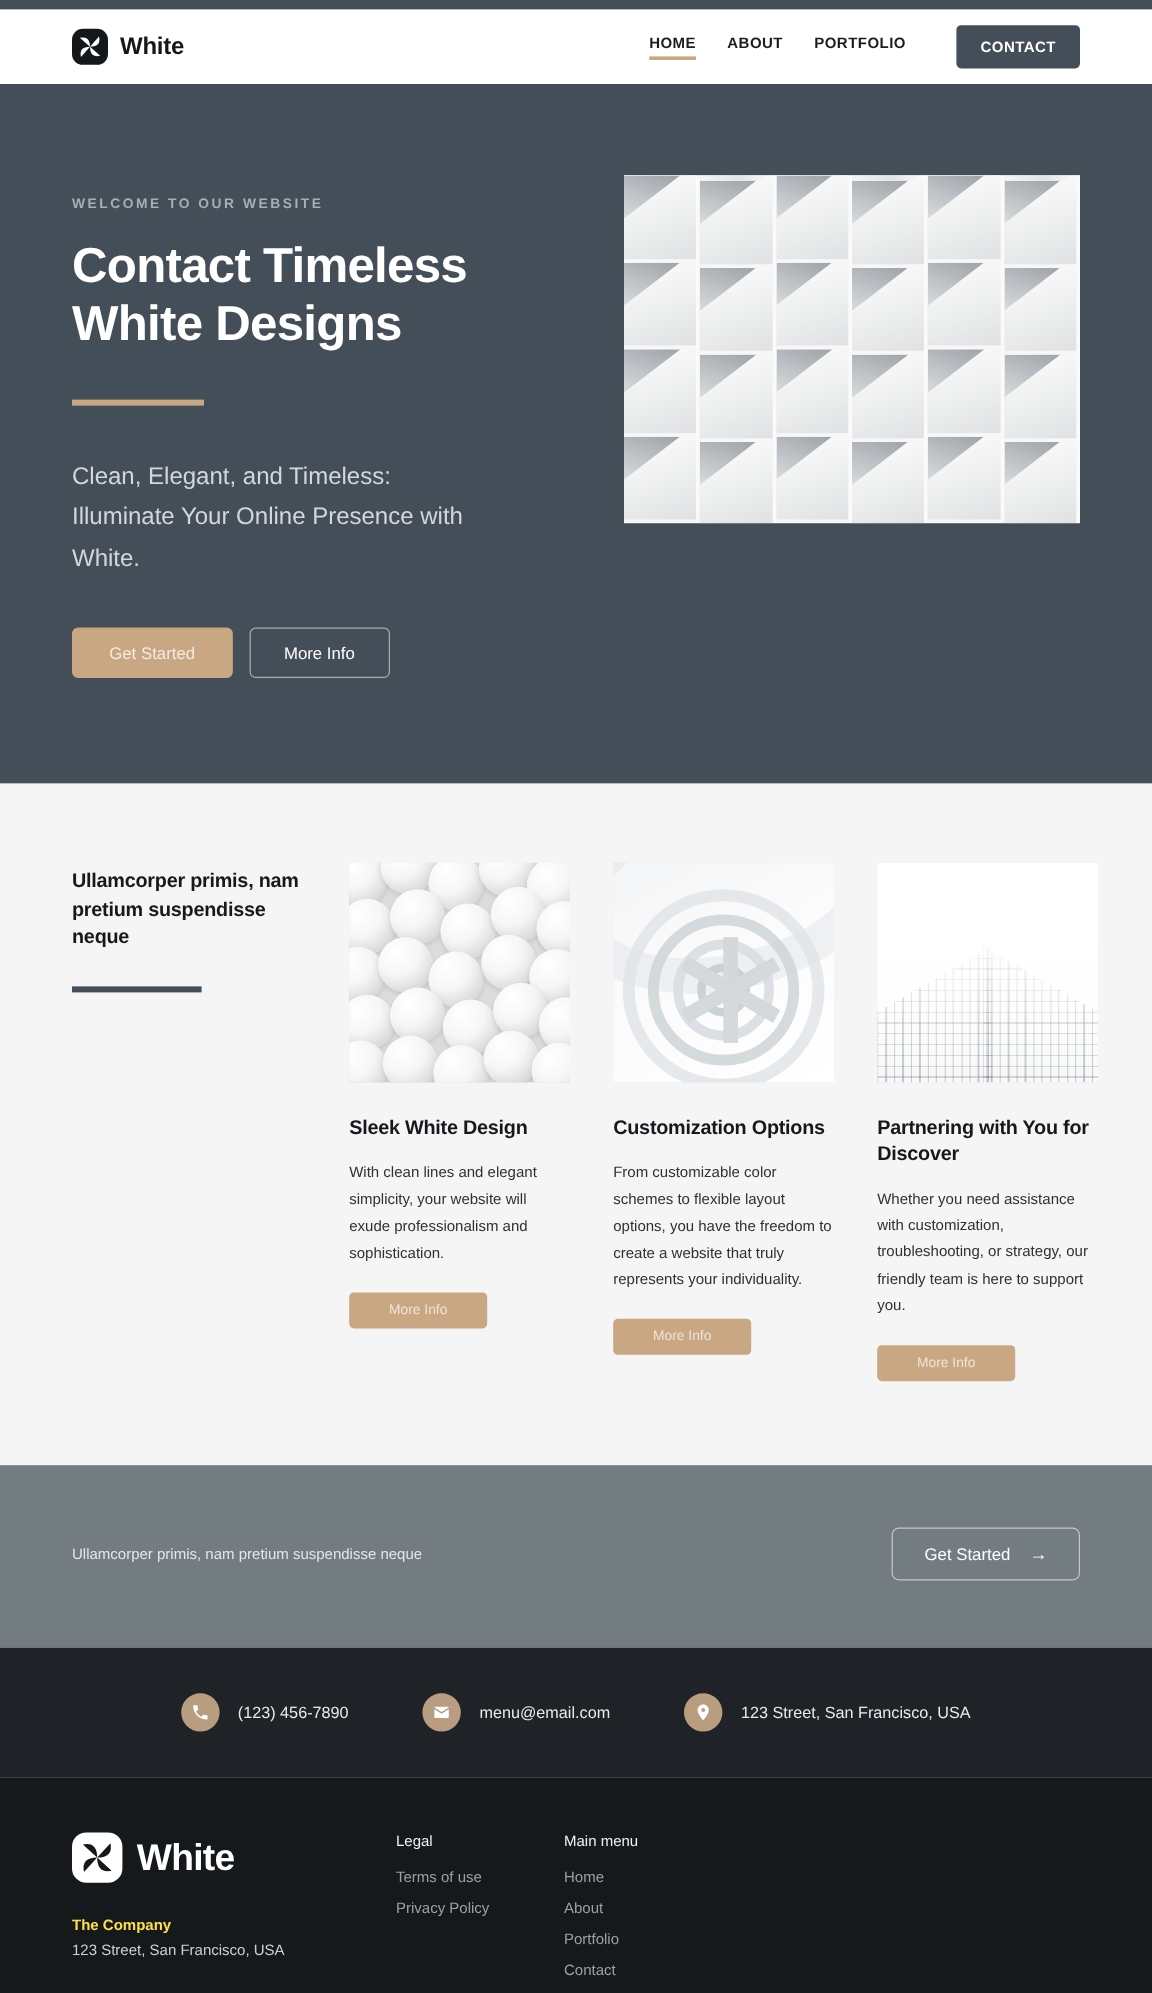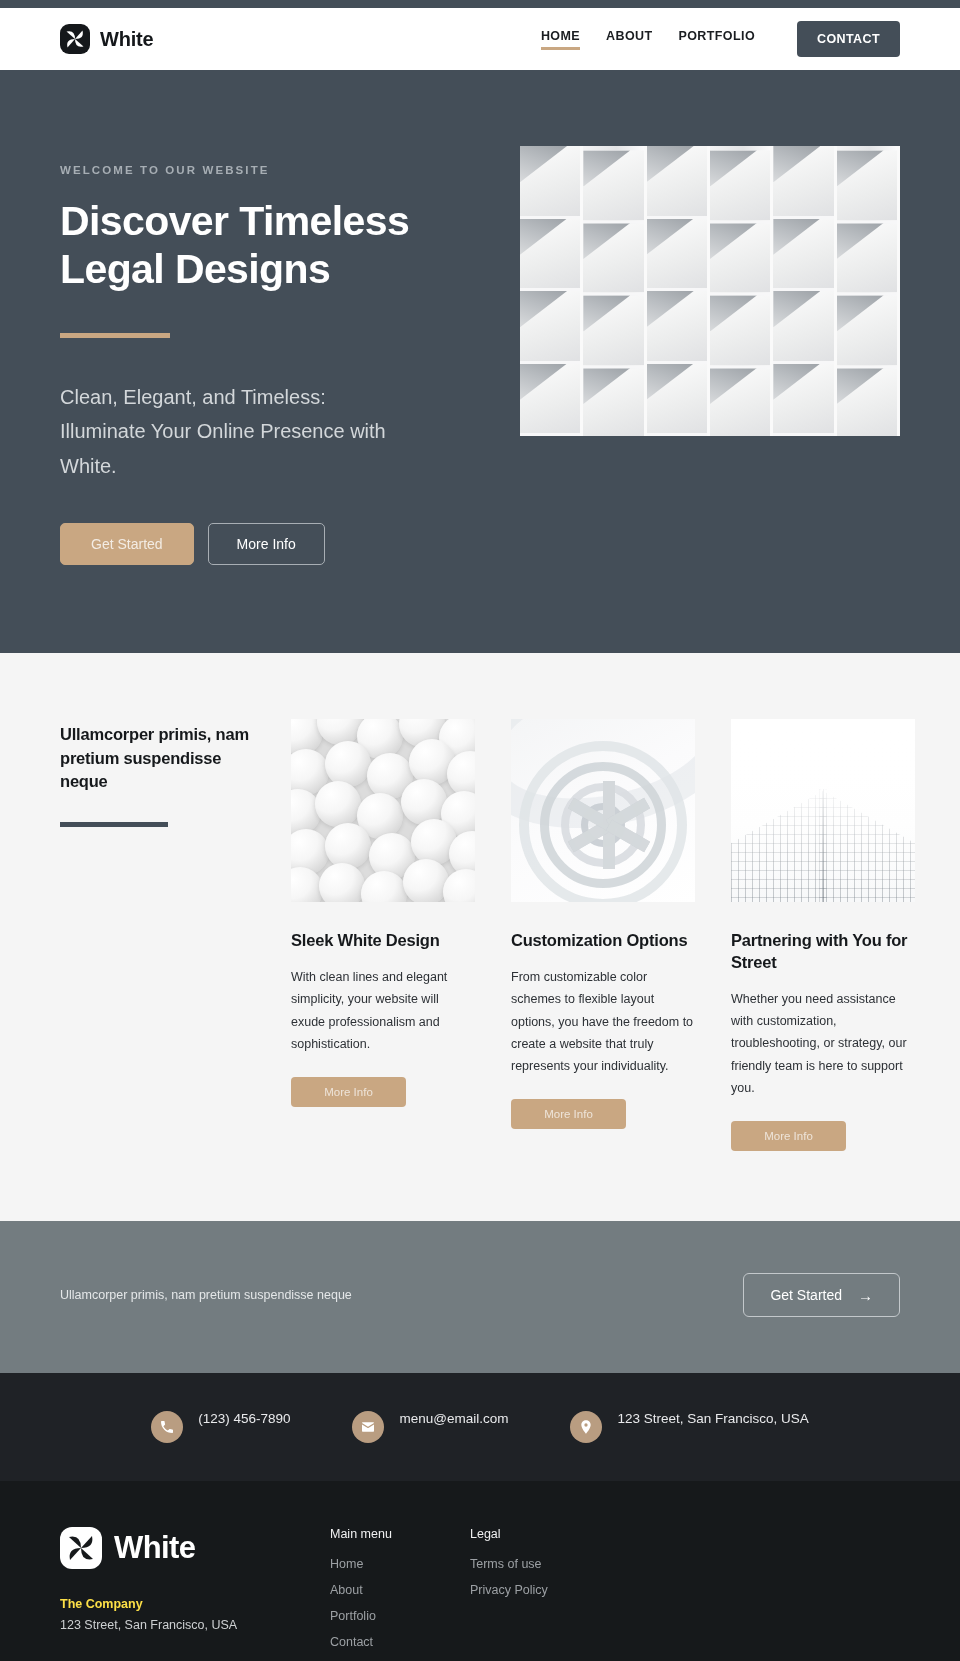--- a/index.html
+++ b/index.html
@@ -315,21 +315,21 @@
 
   
   .contact-bar {
     background: #1f2226;
     padding: 38px 60px;
     display: flex;
     justify-content: center;
     gap: 62px;
     align-items: center;
   }
-  .contact-item { display: flex; gap: 15px; }
+  .contact-item { display: flex; align-items: center; gap: 15px; }
   .contact-icon {
     width: 32px; height: 32px;
     border-radius: 50%;
     background: #b99d81;
     display: flex; align-items: center; justify-content: center;
     flex: 0 0 auto;
   }
   .contact-text { font-size: 13.5px; color: #e9eaec; }
 
   
@@ -386,21 +386,21 @@
       <a class="nav-link active" href="#">HOME</a>
       <a class="nav-link" href="#">ABOUT</a>
       <a class="nav-link" href="#">PORTFOLIO</a>
       <button class="btn-contact">CONTACT</button>
     </nav>
   </header>
 
   <section class="hero">
     <div class="hero-left">
       <div class="eyebrow">WELCOME TO OUR WEBSITE</div>
-      <h1 class="hero-title">Discover Timeless Legal Designs</h1>
+      <h1 class="hero-title">Contact Timeless White Designs</h1>
       <div class="accent-rule"></div>
       <p class="hero-sub">Clean, Elegant, and Timeless: Illuminate Your Online Presence with White.</p>
       <div class="hero-actions">
         <button class="btn-primary">Get Started</button>
         <button class="btn-ghost">More Info</button>
       </div>
     </div>
 
     <div class="hero-right">
       <div class="hero-image">
@@ -512,21 +512,21 @@
 
       <article class="card">
         <div class="card-img">
           <div class="art-tower">
             <div class="face face-l"></div>
             <div class="face face-r"></div>
             <div class="edge"></div>
             <div class="haze"></div>
           </div>
         </div>
-        <h3 class="card-title">Partnering with You for Street</h3>
+        <h3 class="card-title">Partnering with You for Discover</h3>
         <p class="card-text">Whether you need assistance with customization, troubleshooting, or strategy, our friendly team is here to support you.</p>
         <button class="btn-card">More Info</button>
       </article>
 
     </div>
   </section>
 
   <section class="cta">
     <div class="cta-left">
       <p class="cta-sub">Ullamcorper primis, nam pretium suspendisse neque</p>
@@ -579,30 +579,30 @@
               <path fill="#16191b" d="M21 21 L10 33 Q7.5 21 21 21 Z"></path>
             </svg>
           </span>
           <span class="footer-brand-name">White</span>
         </div>
         <div class="footer-company">The Company</div>
         <div class="footer-address">123 Street, San Francisco, USA</div>
       </div>
 
       <div class="footer-col">
+        <div class="footer-col-title">Legal</div>
+        <a class="footer-link" href="#">Terms of use</a>
+        <a class="footer-link" href="#">Privacy Policy</a>
+      </div>
+
+      <div class="footer-col">
         <div class="footer-col-title">Main menu</div>
         <a class="footer-link" href="#">Home</a>
         <a class="footer-link" href="#">About</a>
         <a class="footer-link" href="#">Portfolio</a>
         <a class="footer-link" href="#">Contact</a>
       </div>
 
-      <div class="footer-col">
-        <div class="footer-col-title">Legal</div>
-        <a class="footer-link" href="#">Terms of use</a>
-        <a class="footer-link" href="#">Privacy Policy</a>
-      </div>
-
     </div>
 
   </footer>
 
 </div>
 
 </body></html>

